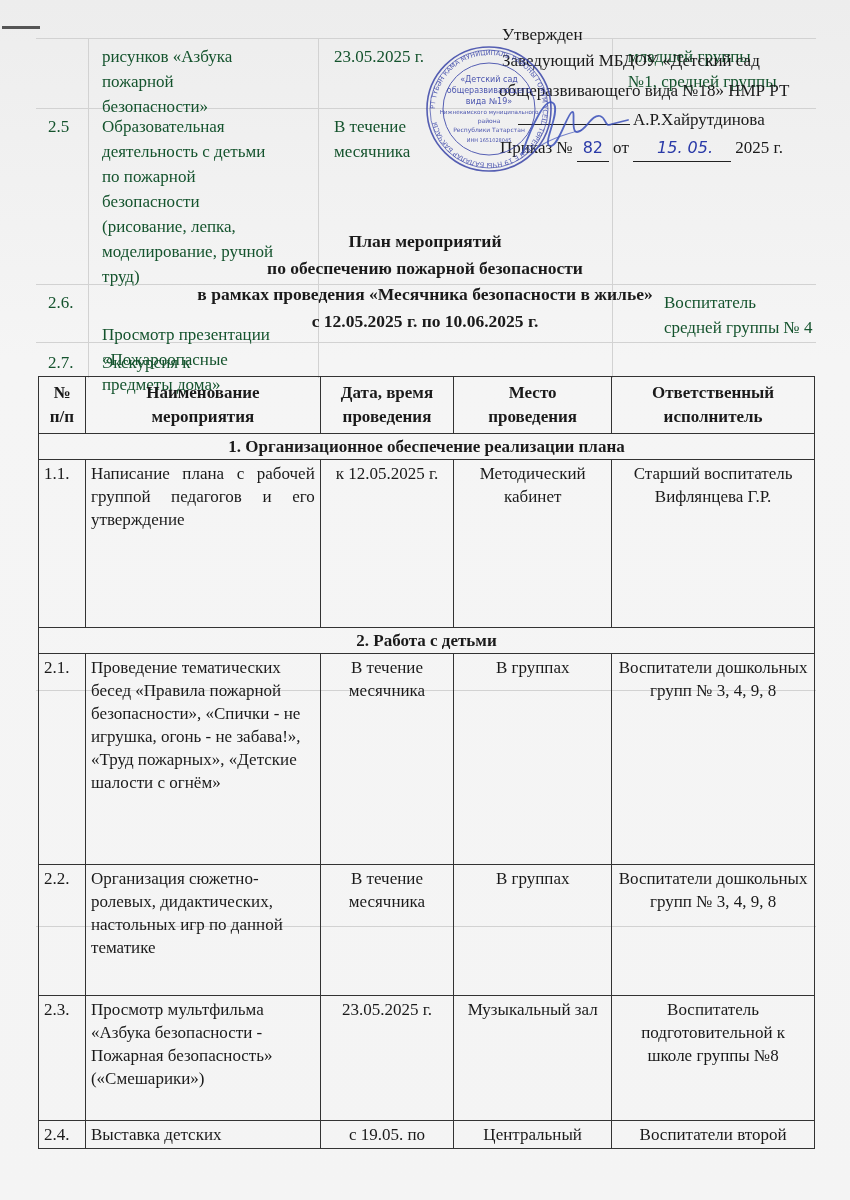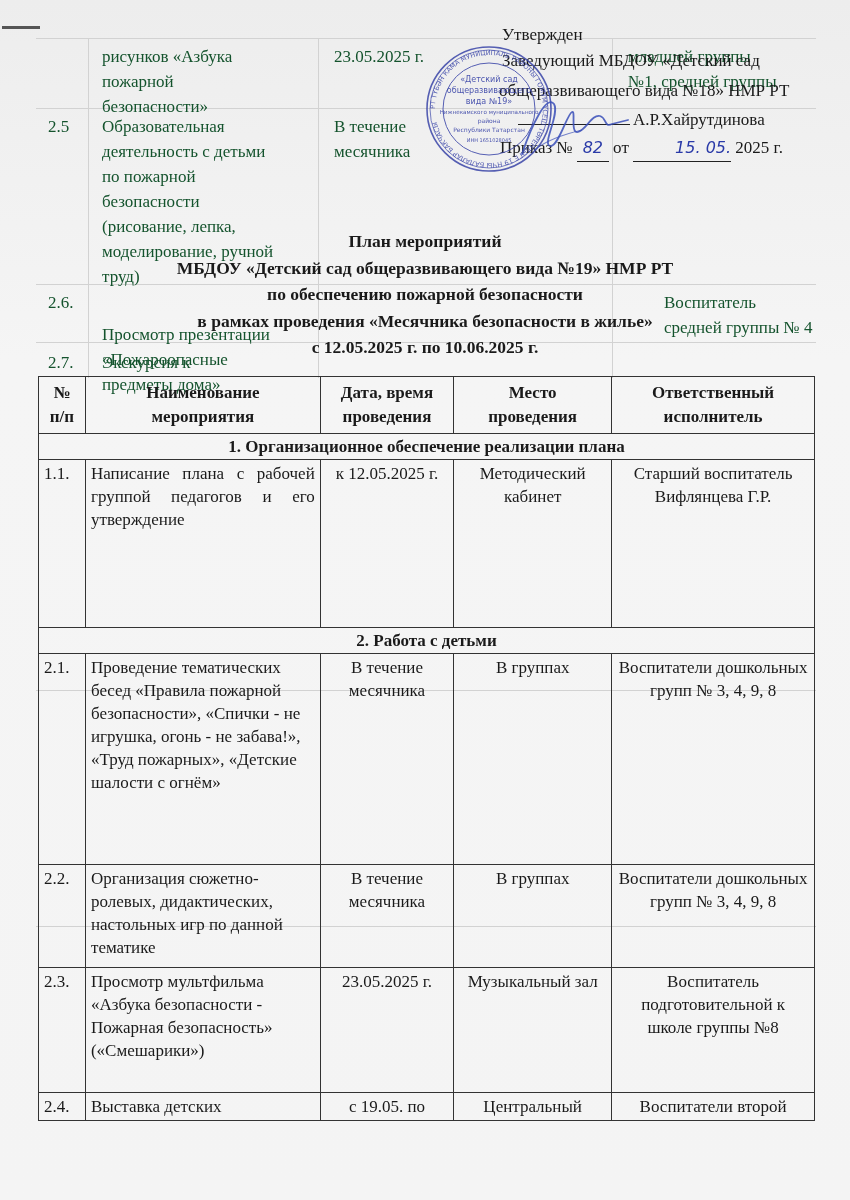--- a/index.html
+++ b/index.html
@@ -23,22 +23,22 @@
 
   
   .approval { position: absolute; left: 470px; top: 22px; width: 370px; font-size: 17px; line-height: 26px; }
   .approval div { position: absolute; white-space: nowrap; }
   .a-title { left: 32px; top: 0; }
   .a-line1 { left: 32px; top: 26px; }
   .a-line2 { left: 29px; top: 56px; }
   .a-sign  { left: 48px; top: 85px; }
   .a-sign .blank { display: inline-block; width: 112px; border-bottom: 1px solid #222; height: 16px; vertical-align: baseline; margin-right: 3px; }
   .a-order { left: 30px; top: 113px; }
-  .a-order .num { display: inline-block; width: 32px; border-bottom: 1px solid #222; text-align: center; color: #2a3aa8; font-style: italic; font-family: "DejaVu Sans", sans-serif; font-size: 16px; }
-  .a-order .date { display: inline-block; width: 98px; border-bottom: 1px solid #222; text-align: right; color: #2a3aa8; font-style: italic; font-family: "DejaVu Sans", sans-serif; font-size: 16px; padding-left: 6px; box-sizing: border-box; }
+  .a-order .num { display: inline-block; width: 32px; border-bottom: 1px solid #222; text-align: center; color: #2a3aa8; font-family: "DejaVu Sans", sans-serif; font-size: 16px; }
+  .a-order .date { display: inline-block; width: 98px; border-bottom: 1px solid #222; text-align: center; color: #2a3aa8; font-style: italic; font-family: "DejaVu Sans", sans-serif; font-size: 16px; padding-left: 6px; box-sizing: border-box; }
 
   
   .stamp { position: absolute; left: 424px; top: 44px; width: 130px; height: 130px; }
   .signature { position: absolute; left: 512px; top: 84px; width: 120px; height: 80px; }
 
   
   .title-block { position: absolute; left: 0; width: 850px; top: 228px; text-align: center; font-weight: bold; font-size: 17.5px; line-height: 26.5px; font-family: "Liberation Serif", serif; }
   .title-block div { white-space: nowrap; }
 
   
@@ -125,21 +125,20 @@
   </g>
 </svg>
 
 <svg class="signature" viewBox="0 0 120 80">
   <path d="M10,70 C20,40 35,10 42,20 C48,30 30,60 38,62 C46,64 55,30 60,28 C64,26 58,50 66,48 C74,46 80,30 88,32 C95,34 92,44 100,40 L116,36" fill="none" stroke="#3a4fb8" stroke-width="1.8" stroke-linecap="round" opacity="0.85"></path>
   <path d="M22,66 C30,60 44,52 70,46" fill="none" stroke="#3a4fb8" stroke-width="1.2" opacity="0.7"></path>
 </svg>
 
 <div class="title-block">
   <div>План мероприятий</div>
-  <div>МБДОУ «Детский сад общеразвивающего вида №19» НМР РТ</div>
   <div>по обеспечению пожарной безопасности</div>
   <div>в рамках проведения «Месячника безопасности в жилье»</div>
   <div>с 12.05.2025 г. по 10.06.2025 г.</div>
 </div>
 
 <table class="plan">
   <colgroup>
     <col class="c-num">
       <col class="c-name">
       <col class="c-date">
@@ -169,21 +168,21 @@
     <tr class="section">
       <td colspan="5">2. Работа с детьми</td>
     </tr>
     <tr style="height:211px;">
       <td class="num">2.1.</td>
       <td class="name">Проведение тематических бесед «Правила пожарной безопасности», «Спички - не игрушка, огонь - не забава!», «Труд пожарных», «Детские шалости с огнём»</td>
       <td class="date">В течение месячника</td>
       <td class="place">В группах</td>
       <td class="resp">Воспитатели дошкольных групп № 3, 4, 9, 8</td>
     </tr>
-    <tr style="height:103px;">
+    <tr style="height:131px;">
       <td class="num">2.2.</td>
       <td class="name">Организация сюжетно-ролевых, дидактических, настольных игр по данной тематике</td>
       <td class="date">В течение месячника</td>
       <td class="place">В группах</td>
       <td class="resp">Воспитатели дошкольных групп № 3, 4, 9, 8</td>
     </tr>
     <tr style="height:125px;">
       <td class="num">2.3.</td>
       <td class="name">Просмотр мультфильма «Азбука безопасности - Пожарная безопасность» («Смешарики»)</td>
       <td class="date">23.05.2025 г.</td>

